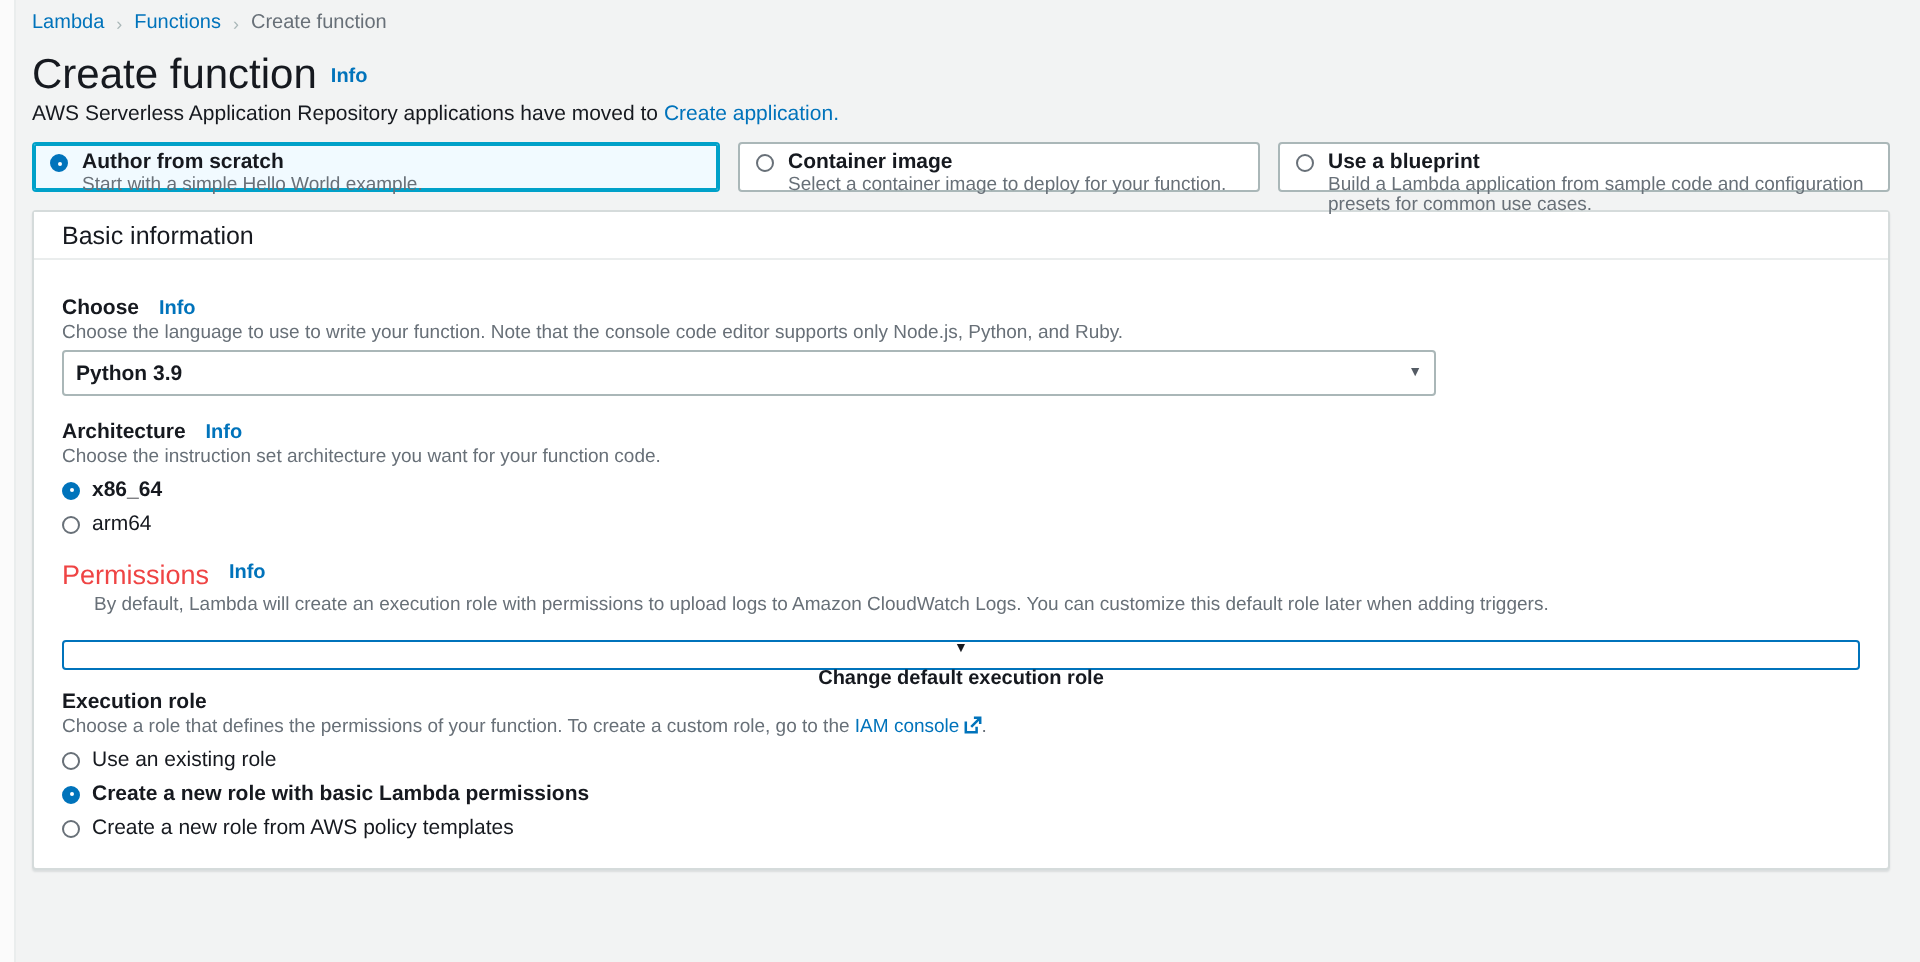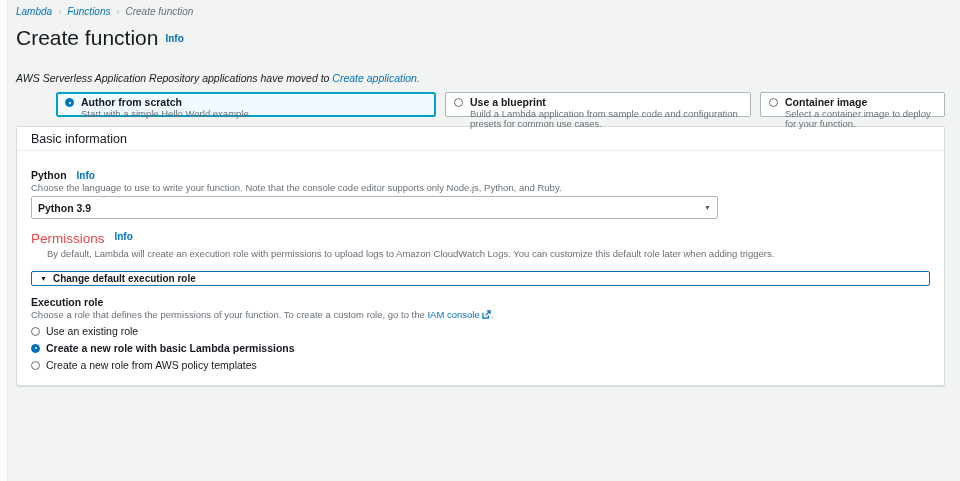--- a/index.html
+++ b/index.html
@@ -9,39 +9,39 @@
     background:#f2f3f3; color:#16191f; font-size:10.5px;
     position:relative;
   }
   .left-strip {
     position:absolute; left:0; top:0; width:8px; height:481px;
     background:#fbfbfb; border-right:1px solid #eaeded;
   }
   .page { position:absolute; left:16px; top:0; width:929px; }
 
   
-  .breadcrumb { padding-top:6px; font-size:10px; display:flex; gap:6px; align-items:center;font-style:italic; }
+  .breadcrumb { padding-top:6px; font-size:10px; display:flex; gap:6px; align-items:center; }
   .breadcrumb a { color:#0073bb; text-decoration:none; cursor:pointer; }
   .breadcrumb .sep { color:#aab7b8; font-size:9px; }
   .breadcrumb .current { color:#687078; }
 
   
   h1.page-title { margin-top:9px; font-size:21px; font-weight:400; color:#16191f; display:inline-block; }
   .info-link { color:#0073bb; font-size:10px; font-weight:700; text-decoration:none; margin-left:7px; vertical-align:3px; cursor:pointer; }
-  .subtitle { margin-top:22px; font-size:10.5px; color:#16191f;font-style:italic; }
+  .subtitle { margin-top:1px; font-size:10.5px; color:#16191f; }
   .subtitle a { color:#0073bb; text-decoration:none; cursor:pointer; }
 
   
   .cards { display:flex; gap:9px; margin-top:8px; }
   .card {
     background:#fff; border:1px solid #aab7b8; border-radius:2px;
     height:25px; padding:3px 8px 0 8px; display:flex; gap:7px; cursor:pointer; flex:0 0 auto;
   }
   .card.selected { background:#f1faff; border:1px solid #00a1c9; box-shadow:0 0 0 1px #00a1c9 inset; }
-  .card-1 { width:380px;margin-left:40px; } .card-2 { width:306px; } .card-3 { flex:1; }
+  .card-1 { width:344px; } .card-2 { width:306px; } .card-3 { flex:1; }
   .card .radio { margin-top:2px; }
   .card-title { font-size:10.5px; font-weight:700; line-height:11px; margin-top:1px; }
   .card-desc { font-size:9.5px; color:#687078; line-height:10px; margin-top:1px; }
 
   
   .radio {
     width:9px; height:9px; border-radius:50%; flex:0 0 9px;
     border:1px solid #687078; background:#fff; display:inline-block; position:relative;
   }
   .radio.on { border:1px solid #0073bb; background:#0073bb; }
@@ -81,21 +81,21 @@
 
   .radio-row { display:flex; align-items:center; gap:6px; margin-top:5px; font-size:10.5px; cursor:pointer; }
   .radio-row.sel .radio-label { font-weight:700; }
 
   .perm-heading { font-size:13.5px; font-weight:400; color:#ef4444; margin-top:12px; display:inline-block; }
   .perm-desc { font-size:9.5px; color:#687078; margin-top:2px;margin-left:16px; }
 
   .expander {
     margin-top:12px; border:1px solid #0073bb; border-radius:2px; background:#fff;
     height:15px; display:flex; align-items:center; gap:6px; padding:0 8px;
-    font-size:10px; font-weight:700; cursor:pointer;
+    font-size:10px; font-weight:700; cursor:pointer;flex-direction:column;
   }
   .caret { font-size:7px; color:#16191f; }
 
   .ext-icon { display:inline-block; vertical-align:-1px; margin-left:2px; }
 </style>
 </head>
 <body>
 
 <div class="left-strip"></div>
 
@@ -117,51 +117,64 @@
   </div>
 
   <div class="cards">
     <div class="card card-1 selected">
       <span class="radio on"></span>
       <div>
         <div class="card-title">Author from scratch</div>
         <div class="card-desc">Start with a simple Hello World example.</div>
       </div>
     </div>
+    <div class="card card-3">
+      <span class="radio"></span>
+      <div>
+        <div class="card-title">Container image</div>
+        <div class="card-desc">Select a container image to deploy for your function.</div>
+      </div>
+    </div>
     <div class="card card-2">
       <span class="radio"></span>
       <div>
         <div class="card-title">Use a blueprint</div>
         <div class="card-desc">Build a Lambda application from sample code and configuration presets for common use cases.</div>
-      </div>
-    </div>
-    <div class="card card-3">
-      <span class="radio"></span>
-      <div>
-        <div class="card-title">Container image</div>
-        <div class="card-desc">Select a container image to deploy for your function.</div>
       </div>
     </div>
   </div>
 
   <section class="panel basic">
     <div class="panel-header">Basic information</div>
     <div class="panel-body">
 
 
       <div class="mt12">
-        <span class="field-label">Python</span>
+        <span class="field-label">Choose</span>
         <a class="info-link" style="vertical-align:0;">Info</a>
         <div class="field-desc">Choose the language to use to write your function. Note that the console code editor supports only Node.js, Python, and Ruby.</div>
         <div class="select-box">
           <span>Python 3.9</span>
           <span class="chev">▼</span>
         </div>
       </div>
 
+      <div class="mt12">
+        <span class="field-label">Architecture</span>
+        <a class="info-link" style="vertical-align:0;">Info</a>
+        <div class="field-desc">Choose the instruction set architecture you want for your function code.</div>
+        <div class="radio-row sel">
+          <span class="radio on"></span>
+          <span class="radio-label">x86_64</span>
+        </div>
+        <div class="radio-row">
+          <span class="radio"></span>
+          <span class="radio-label">arm64</span>
+        </div>
+      </div>
 
       <div>
         <span class="perm-heading">Permissions</span>
         <a class="info-link">Info</a>
         <div class="perm-desc">By default, Lambda will create an execution role with permissions to upload logs to Amazon CloudWatch Logs. You can customize this default role later when adding triggers.</div>
 
         <div class="expander">
           <span class="caret">▼</span>
           <span>Change default execution role</span>
         </div>

